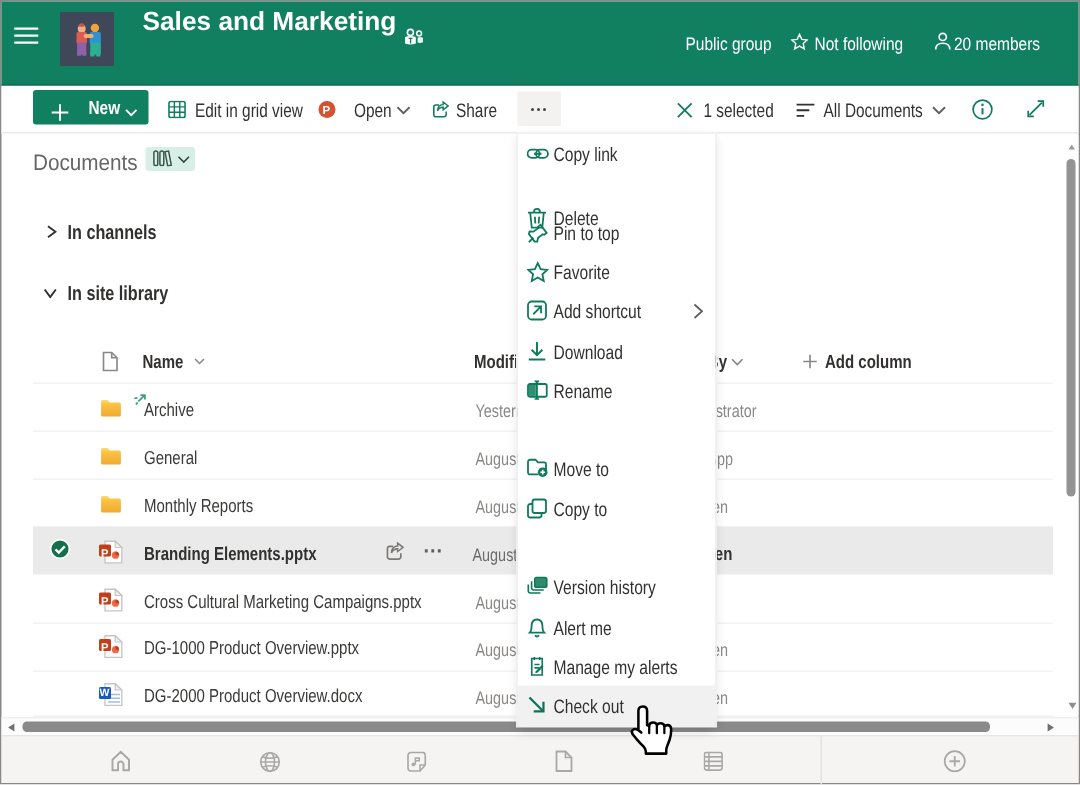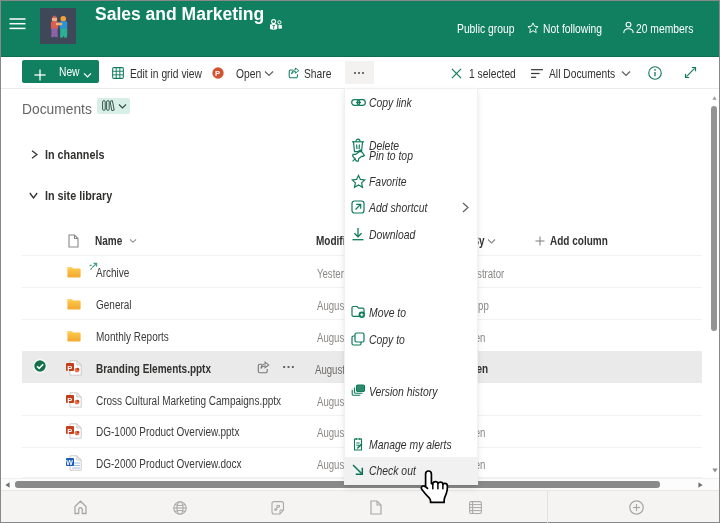--- a/index.html
+++ b/index.html
@@ -6,38 +6,38 @@
 html,body { width:720px; height:523px; overflow:hidden; }
 body { font-family:"Liberation Sans", sans-serif; position:relative; background:#fff; }
 #frame { position:absolute; left:0; top:0; width:720px; height:523px; border:1px solid #888; }
 .abs { position:absolute; }
 
 #topbar { left:1px; top:1px; width:718px; height:56px; background:#118060; border-bottom:1px solid #0d6e52; }
 #title { left:95px; top:4px; color:#fff; font-size:17.5px; font-weight:bold; }
 .toplabel { color:#fff; font-size:12px; top:21px; transform:scaleX(0.86); transform-origin:0 50%; white-space:pre; }
 
 #cmdbar { left:1px; top:58px; width:718px; height:31px; background:#fff; border-bottom:1px solid #eaeaea; }
-#newbtn { left:22px; top:60px; width:77px; height:23px; background:#118060; border-radius:2px; color:#fff; font-size:13px; font-weight:normal; }
+#newbtn { left:22px; top:60px; width:77px; height:23px; background:#118060; border-radius:2px; color:#fff; font-size:13px; font-weight:bold; }
 .cmdtxt { font-size:13px; color:#323130; top:66px; transform:scaleX(0.79); transform-origin:0 50%; white-space:pre; }
 #moreellip { left:345px; top:61px; width:29px; height:22.5px; background:#f3f2f1; }
 
 #docsh { left:22px; top:100px; font-size:15px; color:#666; transform:scaleX(0.92); transform-origin:0 50%; }
 #docbadge { left:97px; top:98px; width:33px; height:16px; background:#d7efe7; border-radius:2px; }
 .secttxt { font-size:13.5px; font-weight:bold; color:#323130; transform:scaleX(0.8); transform-origin:0 50%; white-space:pre; }
 
 .hdrtxt { font-size:12.5px; font-weight:bold; color:#323130; transform:scaleX(0.8); transform-origin:0 50%; white-space:pre; }
 .name { font-size:12.5px; color:#3b3a39; transform:scaleX(0.8); transform-origin:0 50%; white-space:pre; }
 .mod { font-size:12px; color:#8a8886; transform:scaleX(0.8); transform-origin:0 50%; white-space:pre; }
 .rowline { left:22px; width:680px; height:1px; background:#f3f2f1; }
 #selrow { left:22px; top:351px; width:680px; height:32px; background:#eaeaea; }
 #chkoutbg { background:#f1f1f1; }
 
 #menu { left:345px; top:89px; width:132px; height:395px; background:#fff; z-index:10;
   box-shadow:0 3.2px 7.2px rgba(0,0,0,0.13), 0 0.6px 1.8px rgba(0,0,0,0.11); outline:1px solid #f0f0f0; }
-.mi { position:absolute; left:0; width:132px; height:26.33px;font-style:italic; }
+.mi { position:absolute; left:0; width:132px; height:26.33px; }
 .mi span { position:absolute; left:24px; top:6px; font-size:13px; color:#323130; transform:scaleX(0.8); transform-origin:0 50%; white-space:pre; }
 .mi svg { position:absolute; left:6px; top:6px; }
 .mi svg.subarr { left:117px; top:8px; }
 
 #vtrack { left:702px; top:90px; width:17px; height:387px; background:#fff; }
 #vthumb { left:711px; top:106px; width:6px; height:225px; background:#939393; border-radius:3px; }
 #hstrip { left:1px; top:478px; width:718px; height:12px; background:#fcfcfc; border-top:1px solid #efefef; }
 #hthumb { left:15px; top:481px; width:645px; height:6.5px; background:#8a8a8a; border-radius:3px; }
 
 #footer { left:1px; top:490px; width:718px; height:32px; background:#f5f4f3; border-top:1px solid #e8e6e4; }
@@ -387,20 +387,29 @@
   <div class="mi" style="top:131.5px">
       <svg width="14" height="14" viewBox="0 0 14 14">
         <g fill="none" stroke="#0e7a5a" stroke-width="1.3">
           <line x1="7" y1="1" x2="7" y2="9.5"></line>
           <path d="M3.4 6.2 L7 9.8 L10.6 6.2"></path>
           <line x1="1.5" y1="12.7" x2="12.5" y2="12.7"></line>
         </g>
       </svg>
       <span>Download</span>
     </div>
+  <div class="mi" style="top:157.8px">
+      <svg width="15" height="14" viewBox="0 0 15 14">
+        <rect x="1" y="3" width="12.5" height="8.5" rx="1.2" fill="none" stroke="#0e7a5a" stroke-width="1.2"></rect>
+        <rect x="1.6" y="3.6" width="4.6" height="7.3" fill="#0e7a5a" opacity="0.85"></rect>
+        <line x1="6.9" y1="1.2" x2="6.9" y2="13" stroke="#0e7a5a" stroke-width="1.3"></line>
+        <path d="M5.4 1.2 h3 M5.4 13 h3" stroke="#0e7a5a" stroke-width="1.1" fill="none"></path>
+      </svg>
+      <span>Rename</span>
+    </div>
   <div class="mi" style="top:210.4px">
       <svg width="15" height="14" viewBox="0 0 15 14">
         <g fill="none" stroke="#0e7a5a" stroke-width="1.2">
           <path d="M13 10 V4.5 A1.3 1.3 0 0 0 11.7 3.2 H7.6 L6 1.5 H2.3 A1.3 1.3 0 0 0 1 2.8 V10 A1.3 1.3 0 0 0 2.3 11.3 H8"></path>
           <circle cx="10.8" cy="9.8" r="3.2" fill="#0e7a5a" stroke="none"></circle>
           <path d="M10.8 8.2 V11.4 M9.2 9.8 H12.4" stroke="#fff" stroke-width="1.1"></path>
         </g>
       </svg>
       <span>Move to</span>
     </div>
@@ -415,20 +424,29 @@
     </div>
   <div class="mi" style="top:289.3px">
       <svg width="15" height="14" viewBox="0 0 15 14">
         <rect x="5.5" y="1" width="8" height="6.5" rx="1.2" fill="#2e8b6e" stroke="#0e7a5a" stroke-width="1.1"></rect>
         <g fill="none" stroke="#0e7a5a" stroke-width="1.1">
           <path d="M3.4 3.5 V8 A1.3 1.3 0 0 0 4.7 9.3 H11.5"></path>
           <path d="M1.2 5.7 V10 A1.3 1.3 0 0 0 2.5 11.3 H9.3"></path>
         </g>
       </svg>
       <span>Version history</span>
+    </div>
+  <div class="mi" style="top:315.6px">
+      <svg width="14" height="15" viewBox="0 0 14 15">
+        <g fill="none" stroke="#0e7a5a" stroke-width="1.2">
+          <path d="M2.2 10.8 Q3.4 9.6 3.4 6.4 Q3.4 2 7 2 Q10.6 2 10.6 6.4 Q10.6 9.6 11.8 10.8 Z"></path>
+          <path d="M5.6 12.6 Q7 14 8.4 12.6"></path>
+        </g>
+      </svg>
+      <span>Alert me</span>
     </div>
   <div class="mi" style="top:341.9px">
       <svg width="14" height="15" viewBox="0 0 14 15">
         <g fill="none" stroke="#0e7a5a" stroke-width="1.1">
           <path d="M3.5 2 H10.5 V13 H3.5 Z"></path>
           <path d="M5.2 1 V3 M8.8 1 V3"></path>
           <path d="M5.3 6 h3.4 M5.3 8.2 h3.4"></path>
         </g>
         <path d="M8.2 13.6 L12.8 9 L14 10.2 L9.4 14.8 L7.8 15 Z" fill="#0e7a5a" transform="translate(-1.2 -1.8) scale(0.9)"></path>
       </svg>

